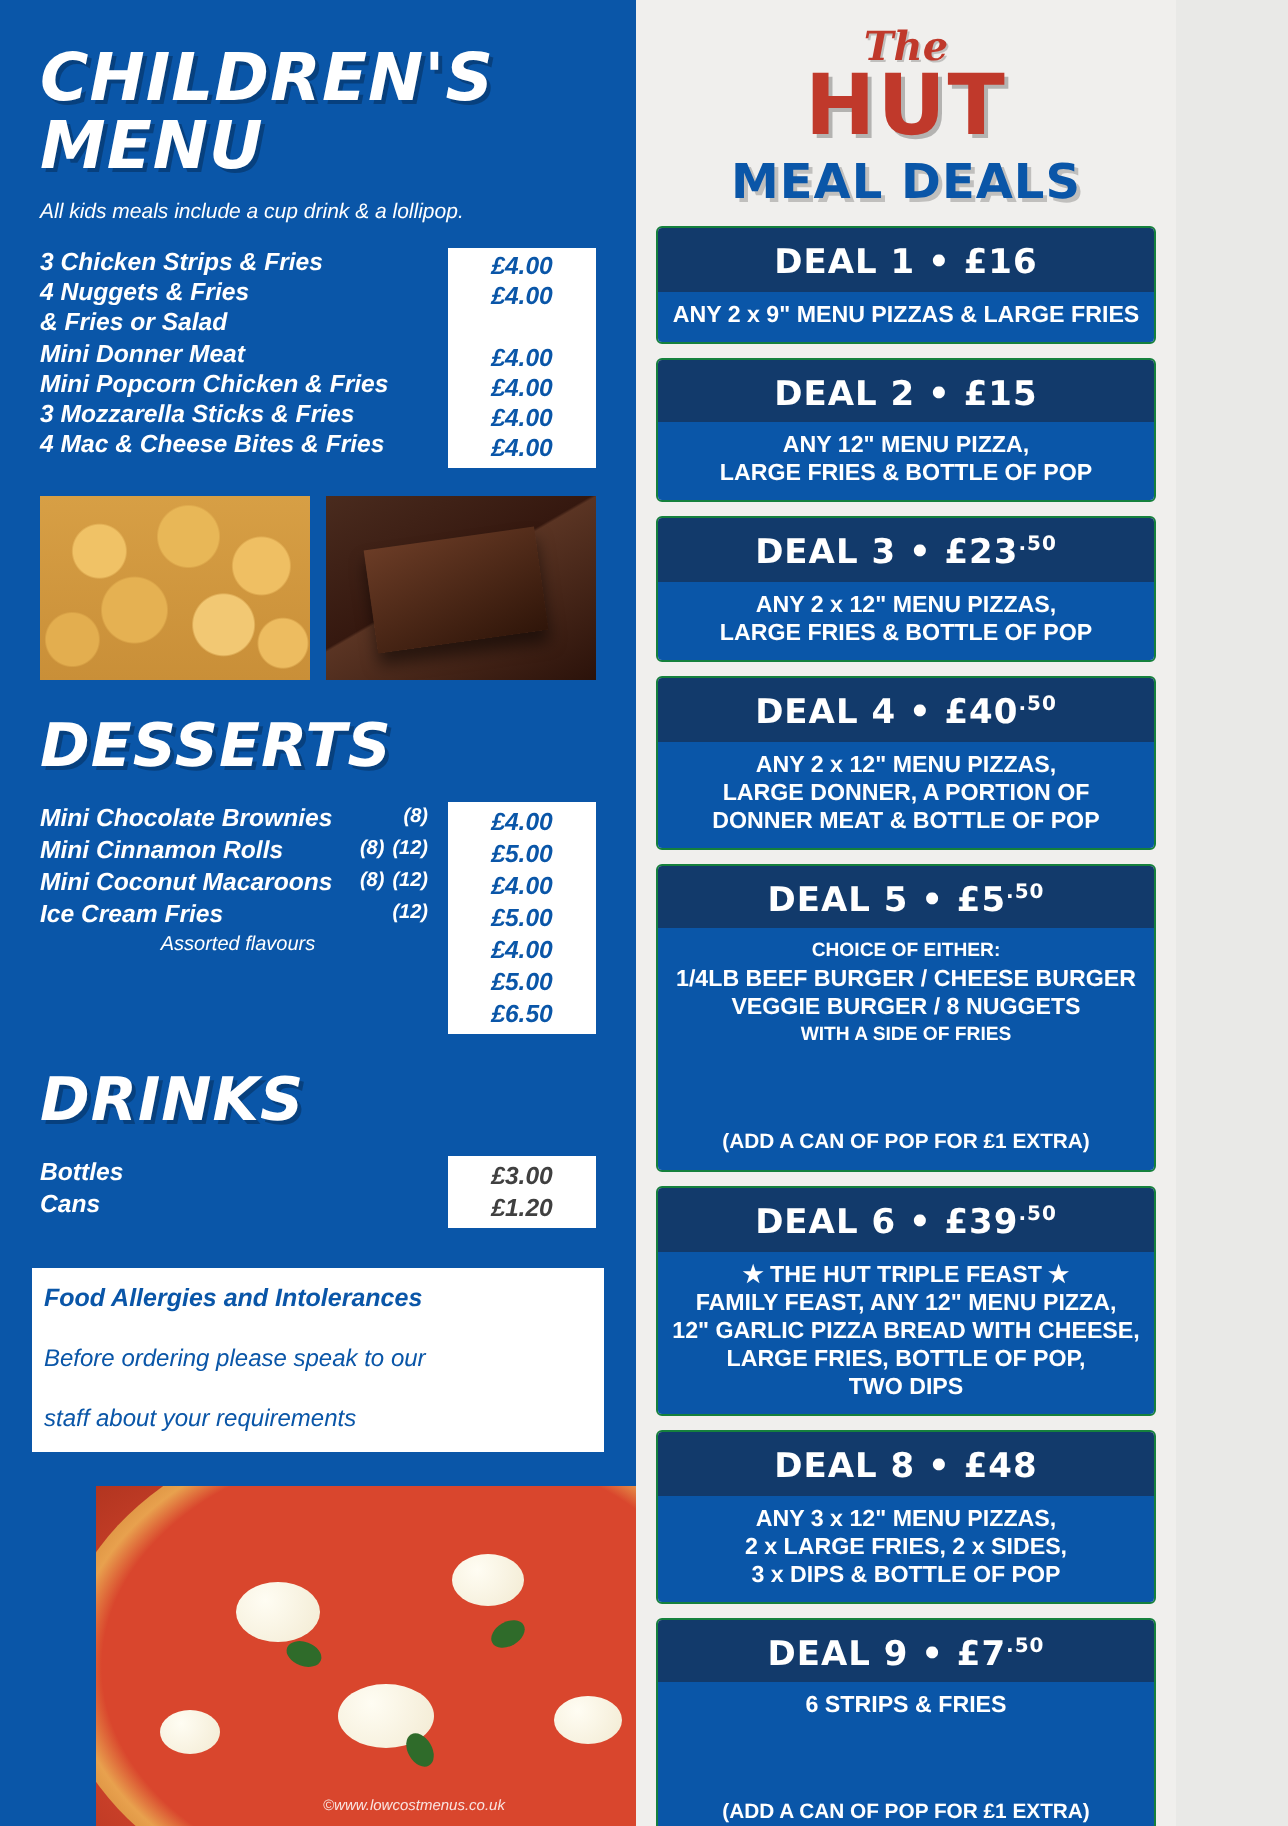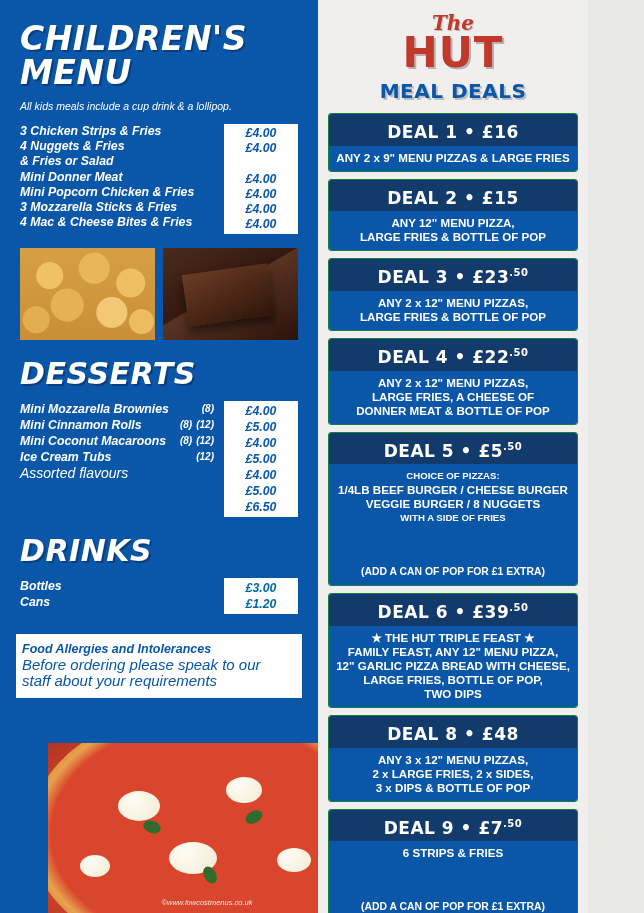--- a/index.html
+++ b/index.html
@@ -117,44 +117,44 @@
     line-height: 16px;
     position: relative;
   }
   .dessert-line .qty {
     float: right;
     font-size: 10px;
     font-weight: bold;
     padding-right: 4px;
   }
   .dessert-line.small { font-size: 10px; font-weight: bold; }
-  .dessert-line.sub { font-weight: normal; font-size: 14px; }
+  .dessert-line.sub { font-weight: normal; font-size: 10px; text-align: center; }
   .dessert-price-box {
     width: 74px; background: #ffffff; margin-left: 6px; align-self: flex-start;
     padding: 2px 0;
   }
   .dessert-price {
     color: #0a56a8; font-weight: bold; font-size: 12.3px; line-height: 16px; text-align: center;
   }
 
   .drinks-rows { display: flex; margin-top: 2px; }
   .drink-names { flex: 1; }
   .drink-name { color:#fff; font-weight: bold; font-size: 12.3px; line-height: 16px; }
   .drink-price-box { width: 74px; background:#fff; margin-left:6px; align-self:flex-start; padding:2px 0; }
-  .drink-price { color:#0369a1; font-weight:bold; font-size:12.3px; line-height:16px; text-align:center; }
+  .drink-price { color:#404040; font-weight:bold; font-size:12.3px; line-height:16px; text-align:center; }
 
   .allergy {
     margin: 18px 14px 0 14px;
     background: #ffffff;
     border: 2px solid #0a56a8;
     padding: 8px 6px 10px 6px;
     text-align: left;
   }
   .allergy-title { color:#0a56a8; font-weight:bold; font-size:12.5px; }
-  .allergy-text { color:#0a56a8; font-size:15px; line-height:14px; margin-top:2px; }
+  .allergy-text { color:#0a56a8; font-size:12px; line-height:14px; margin-top:16px; }
 
   .pizza-photo {
     position: absolute;
     left: 0; bottom: 0;
     width: 318px; height: 170px;
     background:
       radial-gradient(ellipse at 50% 60%, #e8533a 0 40%, #d9472f 60%, #b23520 100%),
       #7a1f10;
     overflow: hidden;
     margin-left: 48px;
@@ -200,21 +200,21 @@
     font-weight: bold;
     font-size: 42px;
     line-height: 42px;
     letter-spacing: 1px;
     text-shadow: 2px 2px 0 rgba(0,0,0,.25);
   }
   .meal-deals-word {
     color: #0a56a8;
     font-family: "DejaVu Sans", sans-serif;
     font-weight: bold;
-    font-size: 20px;
+    font-size: 24px;
     line-height: 30px;
     letter-spacing: 0.5px;
     text-shadow: 2px 2px 0 rgba(0,0,0,.2);
     margin-top: 2px;
   }
 
   .deal {
     margin-top: 7px;
     border-radius: 3px;
     overflow: hidden;
@@ -281,21 +281,21 @@
         <div class="photo nuggets"></div>
         <div class="photo brownie"></div>
       </div>
 
       <div class="section-title">DESSERTS</div>
 
       <div class="dessert-rows">
         <div class="dessert-names">
           <div class="dessert-line">
             <span class="qty">(8)</span>
-            <span>Mini Mozzarella Brownies</span>
+            <span>Mini Chocolate Brownies</span>
           </div>
           <div class="dessert-line small">
             <span class="qty">(12)</span>
             <span></span>
           </div>
           <div class="dessert-line">
             <span class="qty">(8)</span>
             <span>Mini Cinnamon Rolls</span>
           </div>
           <div class="dessert-line small">
@@ -303,21 +303,21 @@
             <span></span>
           </div>
           <div class="dessert-line">
             <span class="qty">(8)</span>
             <span>Mini Coconut Macaroons</span>
           </div>
           <div class="dessert-line small">
             <span class="qty">(12)</span>
             <span></span>
           </div>
-          <div class="dessert-line">Ice Cream Tubs</div>
+          <div class="dessert-line">Ice Cream Fries</div>
           <div class="dessert-line sub">Assorted flavours</div>
         </div>
         <div class="dessert-price-box">
           <div class="dessert-price">£4.00</div>
           <div class="dessert-price">£5.00</div>
           <div class="dessert-price">£4.00</div>
           <div class="dessert-price">£5.00</div>
           <div class="dessert-price">£4.00</div>
           <div class="dessert-price">£5.00</div>
           <div class="dessert-price">£6.50</div>
@@ -382,32 +382,32 @@
 
     <div class="deal">
       <div class="deal-head"><span>DEAL 3 • £23</span><sup>.50</sup></div>
       <div class="deal-body">
         <div>ANY 2 x 12" MENU PIZZAS,</div>
         <div>LARGE FRIES &amp; BOTTLE OF POP</div>
       </div>
     </div>
 
     <div class="deal">
-      <div class="deal-head"><span>DEAL 4 • £22</span><sup>.50</sup></div>
+      <div class="deal-head"><span>DEAL 4 • £40</span><sup>.50</sup></div>
       <div class="deal-body">
         <div>ANY 2 x 12" MENU PIZZAS,</div>
-        <div>LARGE FRIES, A CHEESE OF</div>
+        <div>LARGE DONNER, A PORTION OF</div>
         <div>DONNER MEAT &amp; BOTTLE OF POP</div>
       </div>
     </div>
 
     <div class="deal">
       <div class="deal-head"><span>DEAL 5 • £5</span><sup>.50</sup></div>
       <div class="deal-body">
-        <div class="tiny">CHOICE OF PIZZAS:</div>
+        <div class="tiny">CHOICE OF EITHER:</div>
         <div>1/4LB BEEF BURGER / CHEESE BURGER</div>
         <div>VEGGIE BURGER / 8 NUGGETS</div>
         <div class="tiny">WITH A SIDE OF FRIES</div>
         <div class="caps-small">(ADD A CAN OF POP FOR £1 EXTRA)</div>
       </div>
     </div>
 
     <div class="deal">
       <div class="deal-head"><span>DEAL 6 • £39</span><sup>.50</sup></div>
       <div class="deal-body">

